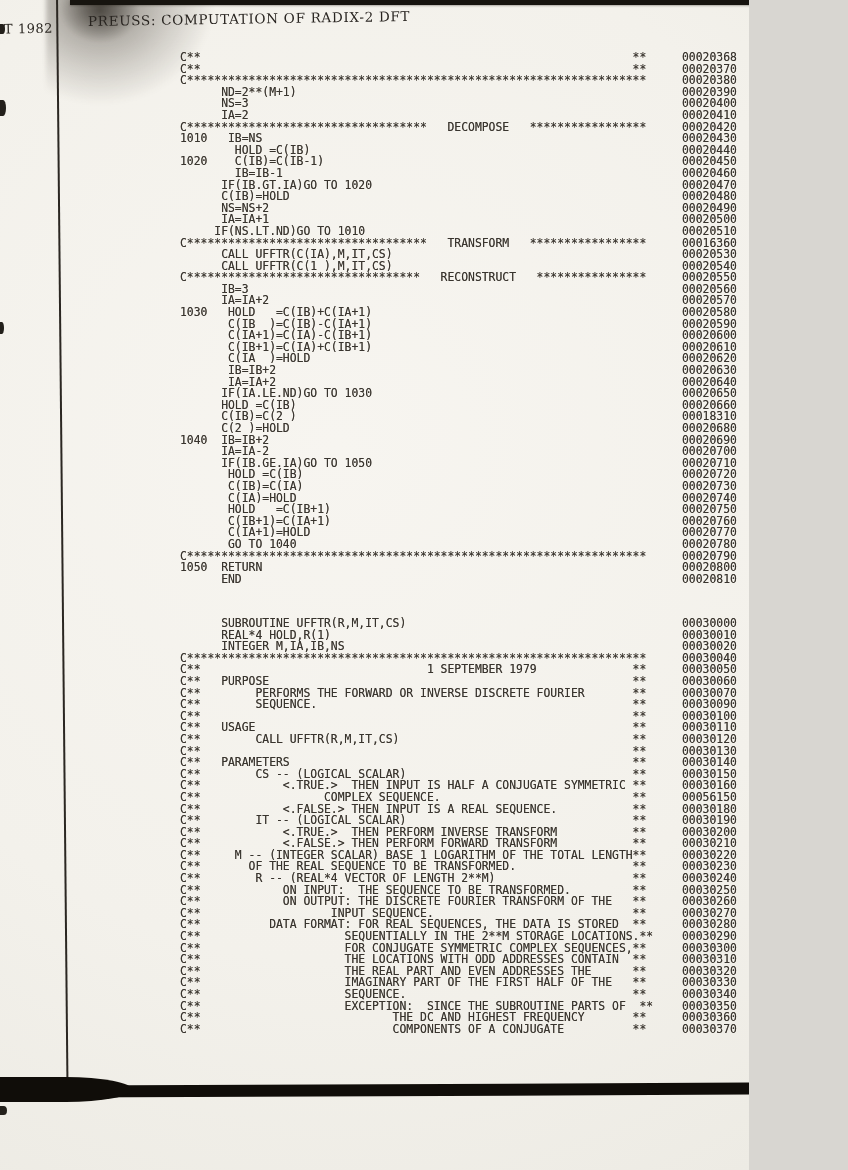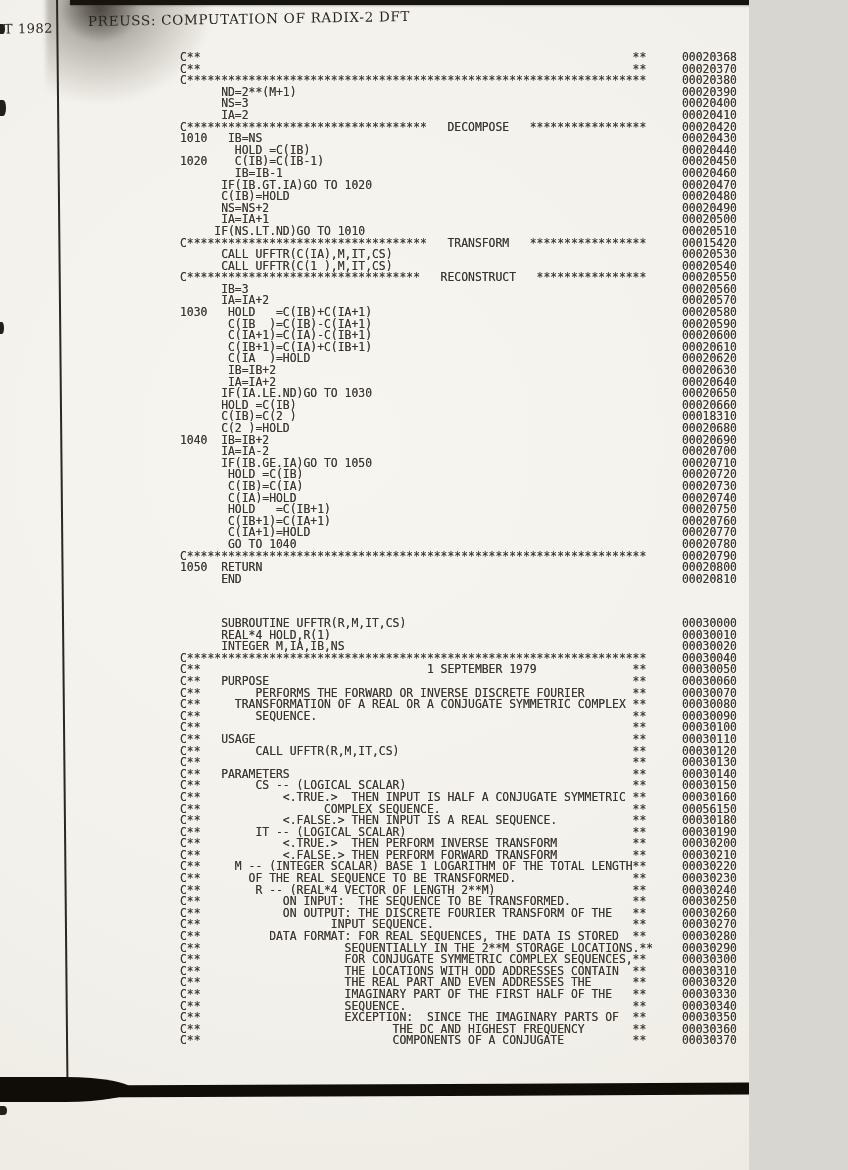--- a/index.html
+++ b/index.html
@@ -74,21 +74,21 @@
       <div class="cl"><span class="ct">C***********************************   DECOMPOSE   *****************</span><span class="cn">00020420</span></div>
       <div class="cl"><span class="ct">1010   IB=NS</span><span class="cn">00020430</span></div>
       <div class="cl"><span class="ct">        HOLD =C(IB)</span><span class="cn">00020440</span></div>
       <div class="cl"><span class="ct">1020    C(IB)=C(IB-1)</span><span class="cn">00020450</span></div>
       <div class="cl"><span class="ct">        IB=IB-1</span><span class="cn">00020460</span></div>
       <div class="cl"><span class="ct">      IF(IB.GT.IA)GO TO 1020</span><span class="cn">00020470</span></div>
       <div class="cl"><span class="ct">      C(IB)=HOLD</span><span class="cn">00020480</span></div>
       <div class="cl"><span class="ct">      NS=NS+2</span><span class="cn">00020490</span></div>
       <div class="cl"><span class="ct">      IA=IA+1</span><span class="cn">00020500</span></div>
       <div class="cl"><span class="ct">     IF(NS.LT.ND)GO TO 1010</span><span class="cn">00020510</span></div>
-      <div class="cl"><span class="ct">C***********************************   TRANSFORM   *****************</span><span class="cn">00015420</span></div>
+      <div class="cl"><span class="ct">C***********************************   TRANSFORM   *****************</span><span class="cn">00016360</span></div>
       <div class="cl"><span class="ct">      CALL UFFTR(C(IA),M,IT,CS)</span><span class="cn">00020530</span></div>
       <div class="cl"><span class="ct">      CALL UFFTR(C(1 ),M,IT,CS)</span><span class="cn">00020540</span></div>
       <div class="cl"><span class="ct">C**********************************   RECONSTRUCT   ****************</span><span class="cn">00020550</span></div>
       <div class="cl"><span class="ct">      IB=3</span><span class="cn">00020560</span></div>
       <div class="cl"><span class="ct">      IA=IA+2</span><span class="cn">00020570</span></div>
       <div class="cl"><span class="ct">1030   HOLD   =C(IB)+C(IA+1)</span><span class="cn">00020580</span></div>
       <div class="cl"><span class="ct">       C(IB  )=C(IB)-C(IA+1)</span><span class="cn">00020590</span></div>
       <div class="cl"><span class="ct">       C(IA+1)=C(IA)-C(IB+1)</span><span class="cn">00020600</span></div>
       <div class="cl"><span class="ct">       C(IB+1)=C(IA)+C(IB+1)</span><span class="cn">00020610</span></div>
       <div class="cl"><span class="ct">       C(IA  )=HOLD</span><span class="cn">00020620</span></div>
@@ -113,21 +113,20 @@
       <div class="cl"><span class="ct">      END</span><span class="cn">00020810</span></div>
     </div>
   <div class="code listing-2" id="listing2">
       <div class="cl"><span class="ct">      SUBROUTINE UFFTR(R,M,IT,CS)</span><span class="cn">00030000</span></div>
       <div class="cl"><span class="ct">      REAL*4 HOLD,R(1)</span><span class="cn">00030010</span></div>
       <div class="cl"><span class="ct">      INTEGER M,IA,IB,NS</span><span class="cn">00030020</span></div>
       <div class="cl"><span class="ct">C*******************************************************************</span><span class="cn">00030040</span></div>
       <div class="cl"><span class="ct">C**                                 1 SEPTEMBER 1979              **</span><span class="cn">00030050</span></div>
       <div class="cl"><span class="ct">C**   PURPOSE                                                     **</span><span class="cn">00030060</span></div>
       <div class="cl"><span class="ct">C**        PERFORMS THE FORWARD OR INVERSE DISCRETE FOURIER       **</span><span class="cn">00030070</span></div>
-      <div class="cl"><span class="ct">C**     TRANSFORMATION OF A REAL OR A CONJUGATE SYMMETRIC COMPLEX **</span><span class="cn">00030080</span></div>
       <div class="cl"><span class="ct">C**        SEQUENCE.                                              **</span><span class="cn">00030090</span></div>
       <div class="cl"><span class="ct">C**                                                               **</span><span class="cn">00030100</span></div>
       <div class="cl"><span class="ct">C**   USAGE                                                       **</span><span class="cn">00030110</span></div>
       <div class="cl"><span class="ct">C**        CALL UFFTR(R,M,IT,CS)                                  **</span><span class="cn">00030120</span></div>
       <div class="cl"><span class="ct">C**                                                               **</span><span class="cn">00030130</span></div>
       <div class="cl"><span class="ct">C**   PARAMETERS                                                  **</span><span class="cn">00030140</span></div>
       <div class="cl"><span class="ct">C**        CS -- (LOGICAL SCALAR)                                 **</span><span class="cn">00030150</span></div>
       <div class="cl"><span class="ct">C**            &lt;.TRUE.&gt;  THEN INPUT IS HALF A CONJUGATE SYMMETRIC **</span><span class="cn">00030160</span></div>
       <div class="cl"><span class="ct">C**                  COMPLEX SEQUENCE.                            **</span><span class="cn">00056150</span></div>
       <div class="cl"><span class="ct">C**            &lt;.FALSE.&gt; THEN INPUT IS A REAL SEQUENCE.           **</span><span class="cn">00030180</span></div>
@@ -140,18 +139,18 @@
       <div class="cl"><span class="ct">C**            ON INPUT:  THE SEQUENCE TO BE TRANSFORMED.         **</span><span class="cn">00030250</span></div>
       <div class="cl"><span class="ct">C**            ON OUTPUT: THE DISCRETE FOURIER TRANSFORM OF THE   **</span><span class="cn">00030260</span></div>
       <div class="cl"><span class="ct">C**                   INPUT SEQUENCE.                             **</span><span class="cn">00030270</span></div>
       <div class="cl"><span class="ct">C**          DATA FORMAT: FOR REAL SEQUENCES, THE DATA IS STORED  **</span><span class="cn">00030280</span></div>
       <div class="cl"><span class="ct">C**                     SEQUENTIALLY IN THE 2**M STORAGE LOCATIONS.**</span><span class="cn">00030290</span></div>
       <div class="cl"><span class="ct">C**                     FOR CONJUGATE SYMMETRIC COMPLEX SEQUENCES,**</span><span class="cn">00030300</span></div>
       <div class="cl"><span class="ct">C**                     THE LOCATIONS WITH ODD ADDRESSES CONTAIN  **</span><span class="cn">00030310</span></div>
       <div class="cl"><span class="ct">C**                     THE REAL PART AND EVEN ADDRESSES THE      **</span><span class="cn">00030320</span></div>
       <div class="cl"><span class="ct">C**                     IMAGINARY PART OF THE FIRST HALF OF THE   **</span><span class="cn">00030330</span></div>
       <div class="cl"><span class="ct">C**                     SEQUENCE.                                 **</span><span class="cn">00030340</span></div>
-      <div class="cl"><span class="ct">C**                     EXCEPTION:  SINCE THE IMAGINARY PARTS OF  **</span><span class="cn">00030350</span></div>
+      <div class="cl"><span class="ct">C**                     EXCEPTION:  SINCE THE SUBROUTINE PARTS OF  **</span><span class="cn">00030350</span></div>
       <div class="cl"><span class="ct">C**                            THE DC AND HIGHEST FREQUENCY       **</span><span class="cn">00030360</span></div>
       <div class="cl"><span class="ct">C**                            COMPONENTS OF A CONJUGATE          **</span><span class="cn">00030370</span></div>
     </div>
 
 </div>
 
 </body></html>

